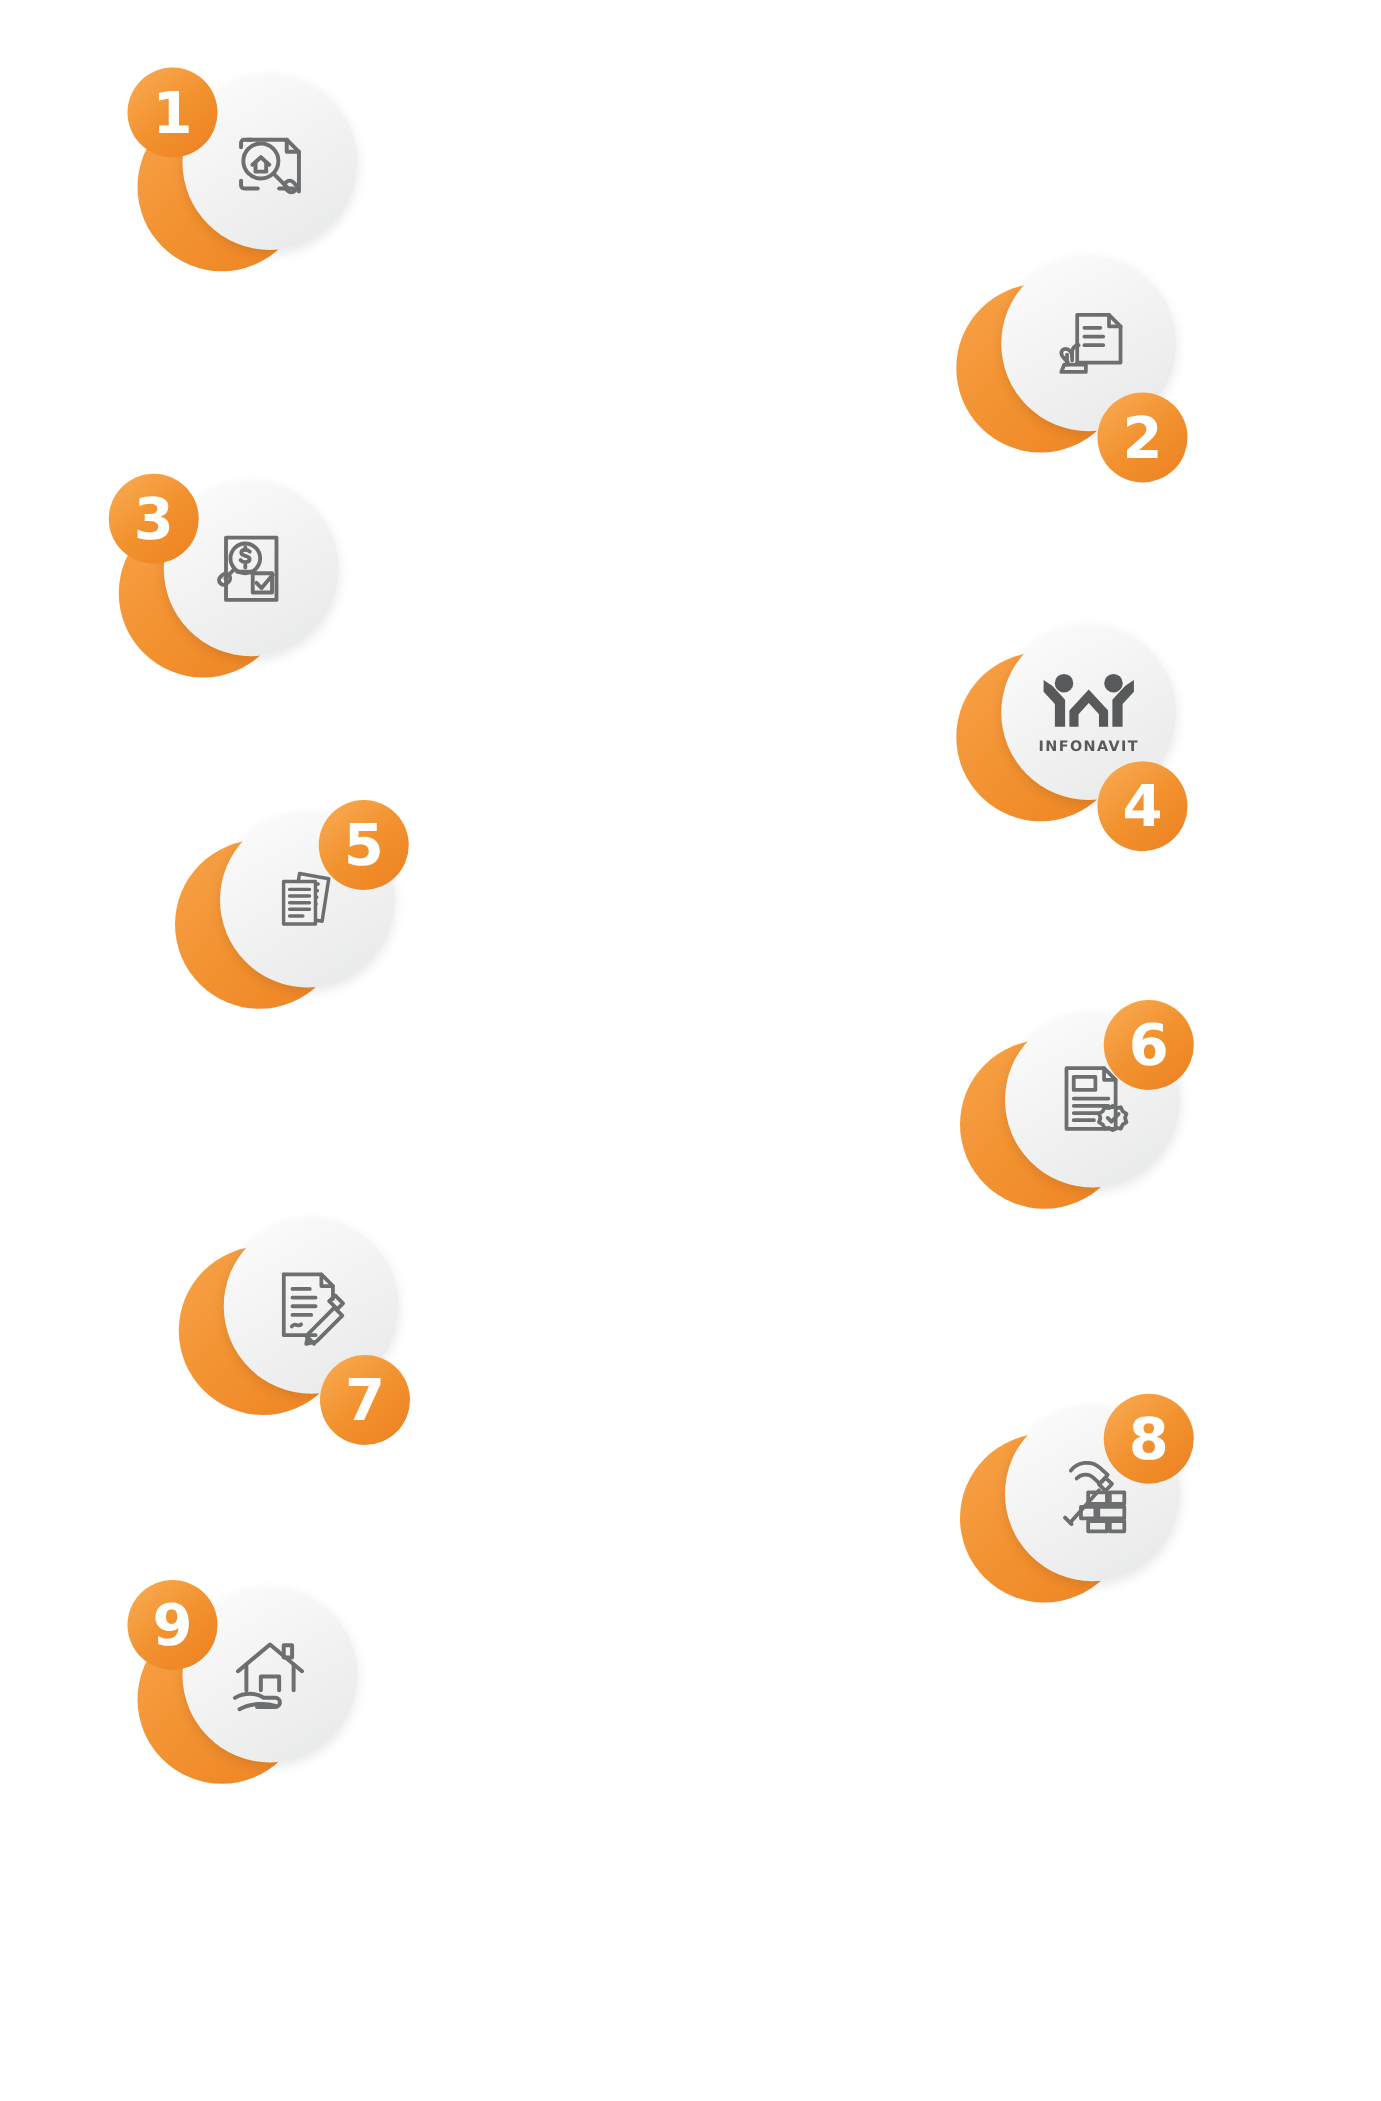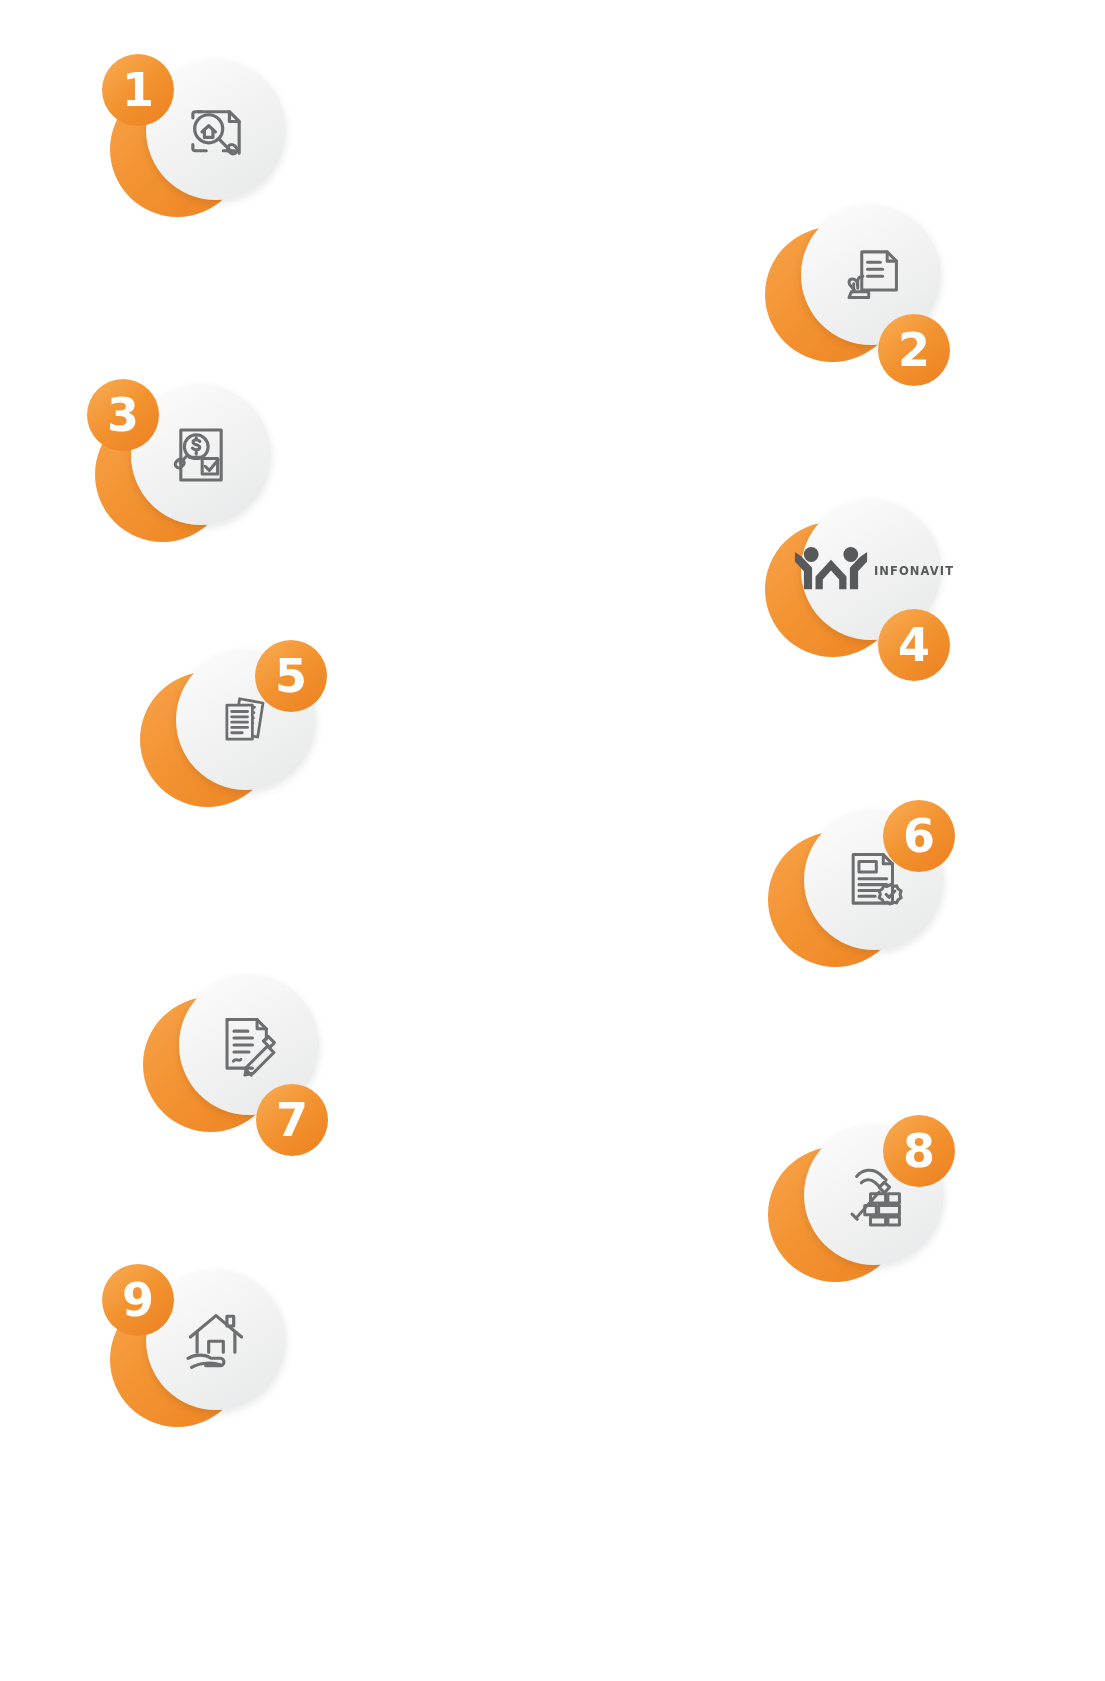--- a/index.html
+++ b/index.html
@@ -71,21 +71,21 @@
     z-index: 5;
   }
 
   
   .badge.pos-left-top     { left: -8px;  top: -6px; }
   .badge.pos-right-bottom { right: -10px; bottom: -6px; }
   .badge.pos-right-top    { right: -12px; top: -10px; }
 
   .infonavit-wrap {
     display: flex;
-    flex-direction: row;
+    flex-direction: column;
     align-items: center;
     justify-content: center;
   }
   .infonavit-word {
     font-family: "DejaVu Sans", sans-serif;
     font-weight: bold;
     font-size: 11.5px;
     letter-spacing: 1.1px;
     color: #58595b;
     margin-top: 2px;

